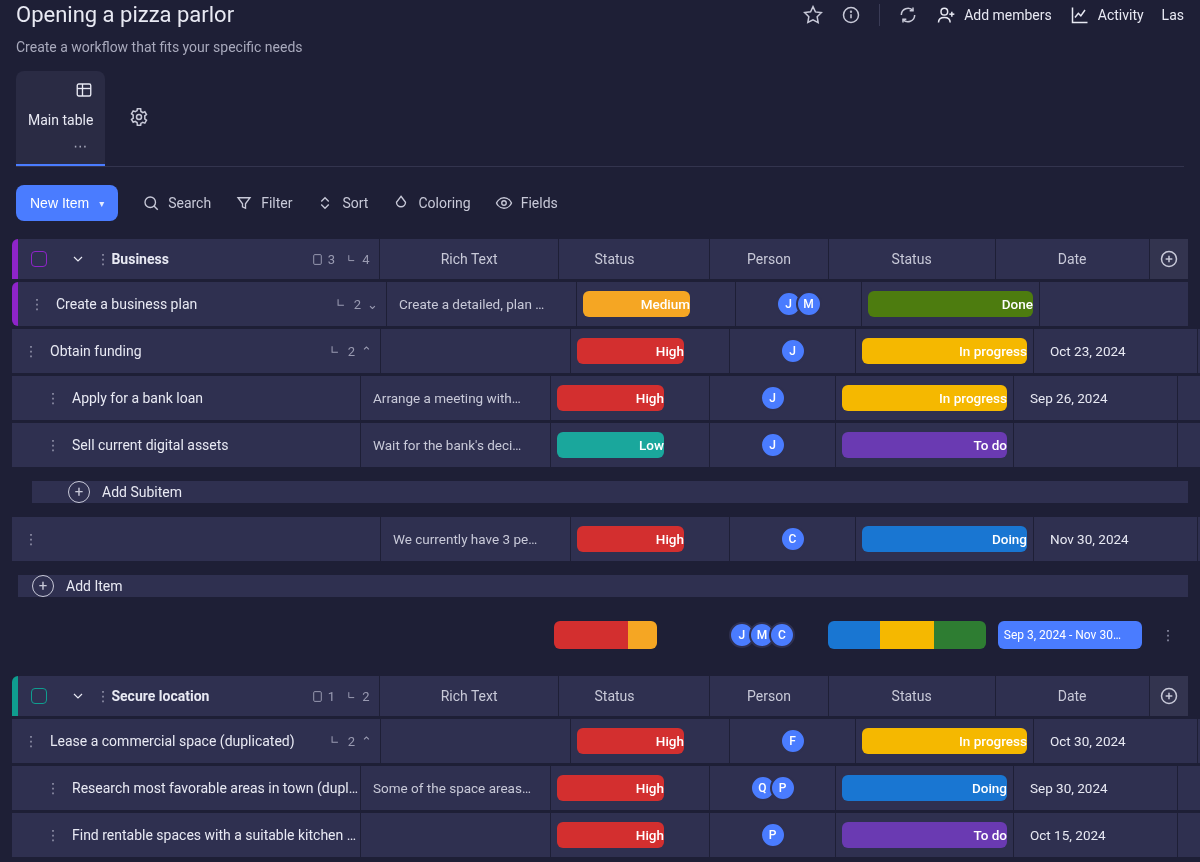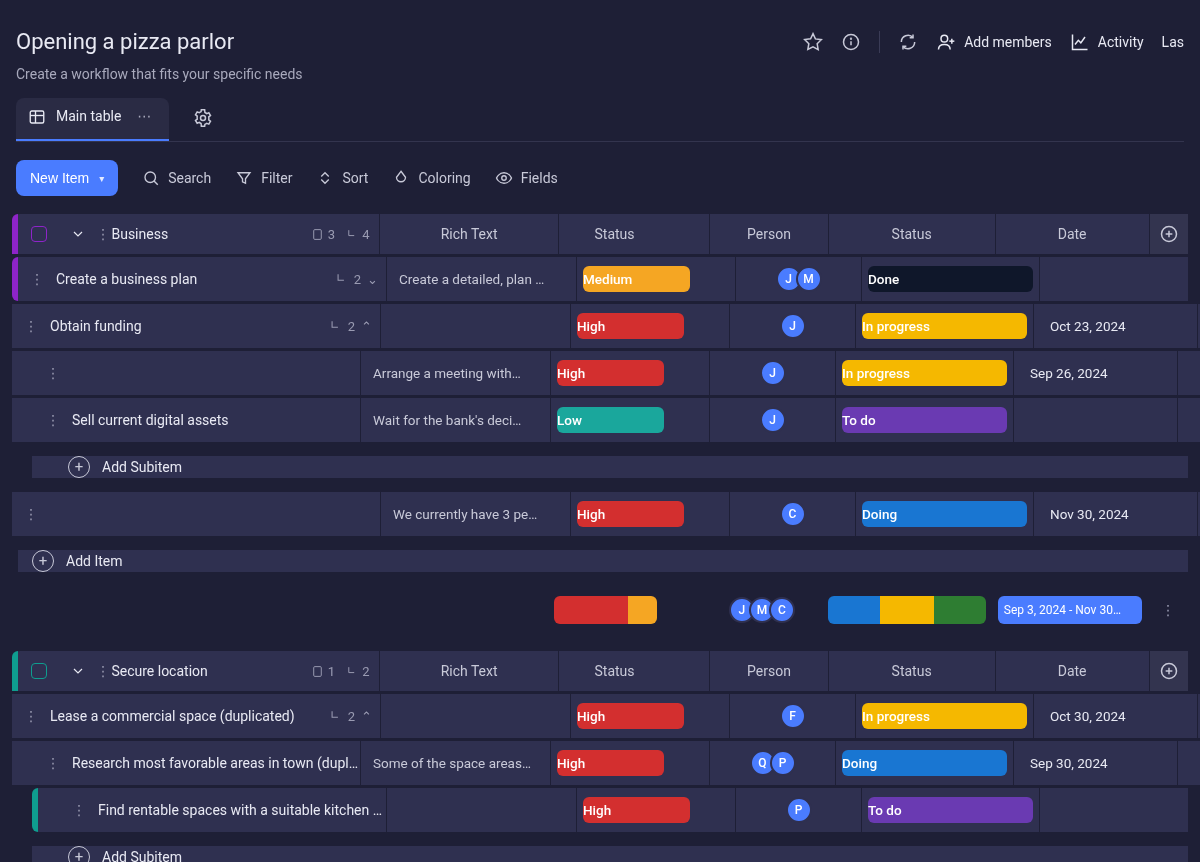--- a/index.html
+++ b/index.html
@@ -7,32 +7,32 @@
   background: #1e1f36;
   color: #e8e9f3;
   font-family: -apple-system, BlinkMacSystemFont, "Segoe UI", Roboto, sans-serif;
   font-size: 14px;
   width: 1200px;
   height: 862px;
   overflow: hidden;
 }
 
 
-.header { padding: 2px 16px 0 16px; margin-top: 27px; }
+.header { padding: 2px 16px 0 16px; }
 .header-top { display: flex; align-items: center; justify-content: space-between; }
 .title { font-size: 22px; font-weight: 400; color: #e8e9f3; }
 .header-actions { display: flex; align-items: center; gap: 18px; }
 .header-icon { width: 20px; height: 20px; display:flex; align-items:center; justify-content:center; cursor:pointer; }
 .header-icon svg { stroke: #c8c9d8; }
 .header-action { display: flex; align-items: center; gap: 8px; cursor:pointer; color:#e8e9f3; }
 .subtitle { color: #a8a9bc; font-size: 14px; margin-top: 12px; }
 
 
 .tabs-row { display: flex; align-items: center; gap: 16px; margin-top: 16px; border-bottom: 1px solid #33344e; padding: 0 0 0 0; }
-.tab { display: flex; align-items: flex-start; gap: 10px; padding: 10px 12px; background: #2a2b44; border-radius: 8px 8px 0 0; cursor:pointer; border-bottom: 2px solid #4a7cff; }
+.tab { display: flex; align-items: flex-end; gap: 10px; padding: 10px 12px; background: #2a2b44; border-radius: 8px 8px 0 0; cursor:pointer; border-bottom: 2px solid #4a7cff; flex-direction: column; }
 .tab-icon svg { stroke:#e8e9f3; }
 .tab-more { cursor:pointer; color:#a8a9bc; padding:0 6px;}
 .settings-icon { margin-left: 8px; cursor:pointer; }
 
 
 .toolbar { display: flex; align-items: center; gap: 24px; padding: 18px 16px; }
 .new-item-btn { background: #4a7cff; color:#fff; border:none; border-radius: 8px; padding: 10px 14px; display:flex; align-items:center; gap:10px; font-size:14px; cursor:pointer; font-weight:500;}
 .new-item-btn .caret { font-size:10px; opacity:.85;}
 .tool { display:flex; align-items:center; gap:8px; cursor:pointer; color:#c8c9d8; }
 .tool svg { stroke:#c8c9d8; }
@@ -40,21 +40,21 @@
 
 .groups { padding: 0 12px; }
 .group { margin-bottom: 22px; }
 .group-header { display:flex; align-items:stretch; height:40px; background:#2f3050; border-radius: 8px 0 0 0; position:relative; }
 .gh-accent { width:6px; border-radius:6px 0 0 0; }
 .gh-check { width:46px; display:flex; align-items:center; justify-content:center;}
 .gh-check .box { width:16px; height:16px; border:1.5px solid #6a6b88; border-radius:4px;}
 .gh-caret { width:36px; display:flex; align-items:center; justify-content:center; cursor:pointer;}
 .gh-drag { width:18px; display:flex; align-items:center; justify-content:center; color:#9a9bb2;}
 .gh-name { flex:0 0 auto; width:268px; display:flex; align-items:center; justify-content:space-between; padding-right:10px;}
-.gh-name-text { font-weight:400; }
+.gh-name-text { font-weight:700; }
 .gh-counts { display:flex; align-items:center; gap:10px; color:#9a9bb2; font-size:13px;}
 .gh-counts span { display:flex; align-items:center; gap:4px;}
 .gh-col { display:flex; align-items:center; justify-content:center; color:#c8c9d8; border-left:1px solid #1e1f36;}
 .col-rich { width:190px; }
 .col-status1 { width:120px; }
 .col-person { width:126px;margin-left:39px; }
 .col-status2 { width:178px; }
 .col-date { width:164px; }
 .gh-plus { width:42px; display:flex; align-items:center; justify-content:center; cursor:pointer; border-left:1px solid #1e1f36; background:#33344f;}
 
@@ -62,21 +62,21 @@
 .row { display:flex; align-items:stretch; height:44px; margin-top:3px; position:relative;}
 .row-accent { width:6px; border-radius:6px 0 0 6px; }
 .row-main { flex:1; display:flex; align-items:stretch; background:#2f3050; border-radius:0;}
 .row-lead { width:368px; display:flex; align-items:center; padding-left:10px; gap:10px;}
 .row-lead.sub { padding-left:32px; width:368px;}
 .row-menu { width:18px; color:#9a9bb2; cursor:pointer; display:flex; align-items:center; justify-content:center;}
 .row-name { flex:1; white-space:nowrap; overflow:hidden; text-overflow:ellipsis; }
 .row-sub-ind { display:flex; align-items:center; gap:6px; color:#9a9bb2; font-size:13px; cursor:pointer; padding-right:8px;}
 .row-cell { display:flex; align-items:center; justify-content:center; border-left:1px solid #1e1f36; padding:0 6px;}
 .rich-text { color:#c8c9d8; font-size:13.5px; white-space:nowrap; overflow:hidden; text-overflow:ellipsis; width:100%; text-align:left; padding-left:6px;}
-.pill { border-radius:6px; padding:5px 0; width:100%; text-align:left; font-size:13.5px; color:#fff; font-weight:500;}
+.pill { border-radius:6px; padding:5px 0; width:100%; text-align:right; font-size:13.5px; color:#fff; font-weight:500;}
 .avatars { display:flex; }
 .avatar { width:26px; height:26px; border-radius:50%; background:#4a7cff; color:#fff; font-size:12px; display:flex; align-items:center; justify-content:center; border:2px solid #2f3050; margin-left:-6px; font-weight:500;}
 .avatar:first-child{margin-left:0;}
 .date-text { color:#e8e9f3; font-size:13.5px; width:100%; padding-left:10px;}
 .row-tail { width:42px; background:#2f3050; border-left:1px solid #1e1f36;}
 
 
 .sub-connector { width:20px; position:relative;}
 .sub-accent { width:6px; border-radius:6px 0 0 6px; }
 
@@ -260,21 +260,21 @@
   <div class="row-cell col-status1">
             <div class="pill" style="background:#f5a623">Medium</div>
           </div>
   <div class="row-cell col-person">
             <div class="avatars">
               <div class="avatar">J</div>
               <div class="avatar">M</div>
             </div>
           </div>
   <div class="row-cell col-status2">
-            <div class="pill" style="background:#0f172a">Done</div>
+            <div class="pill" style="background:#4d7c0f">Done</div>
           </div>
   <div class="row-tail"></div>
     </div>
   </div>
       <div class="row">
     <div class="row-accent" style="background:#8e24c9"></div>
     <div class="row-main">
       <div class="row-lead">
         <div class="row-menu">⋮</div>
         <div class="row-name">Obtain funding</div>
@@ -306,20 +306,21 @@
           </div>
   <div class="row-tail"></div>
     </div>
   </div>
       <div class="row">
     <div class="sub-connector"></div>
     <div class="sub-accent" style="background:#8e24c9"></div>
     <div class="row-main">
       <div class="row-lead sub" style="width:348px">
         <div class="row-menu">⋮</div>
+        <div class="row-name">Apply for a bank loan</div>
       </div>
 
   <div class="row-cell col-rich">
             <div class="rich-text">Arrange a meeting with…</div>
           </div>
   <div class="row-cell col-status1">
             <div class="pill" style="background:#d32f2f">High</div>
           </div>
   <div class="row-cell col-person">
             <div class="avatars">
@@ -558,20 +559,23 @@
             <div class="pill" style="background:#d32f2f">High</div>
           </div>
   <div class="row-cell col-person">
             <div class="avatars">
               <div class="avatar">P</div>
             </div>
           </div>
   <div class="row-cell col-status2">
             <div class="pill" style="background:#6a3ab2">To do</div>
           </div>
+  <div class="row-cell col-date">
+            <div class="date-text">Oct 15, 2024</div>
+          </div>
   <div class="row-tail"></div>
     </div>
   </div>
       <div class="add-row">
     <div class="sub-connector"></div>
     <div class="row-main">
           <div class="add-lead sub">
             <div class="plus-circle">+</div>
             <span>Add Subitem</span>
           </div>

